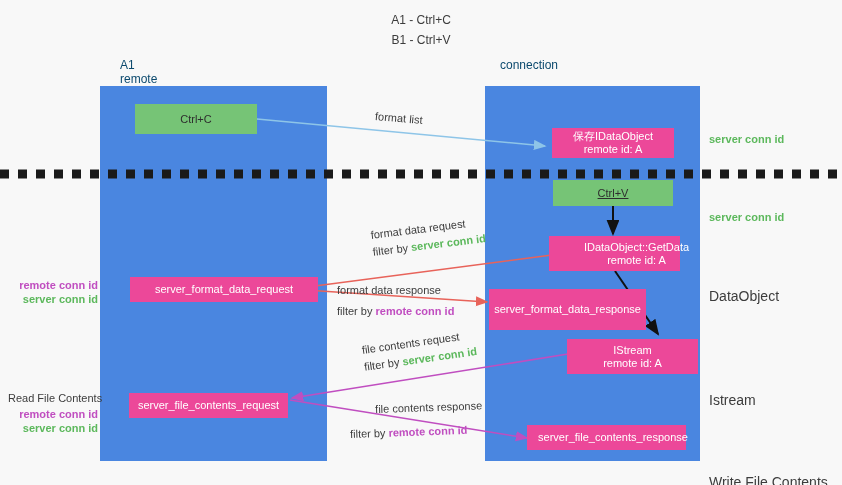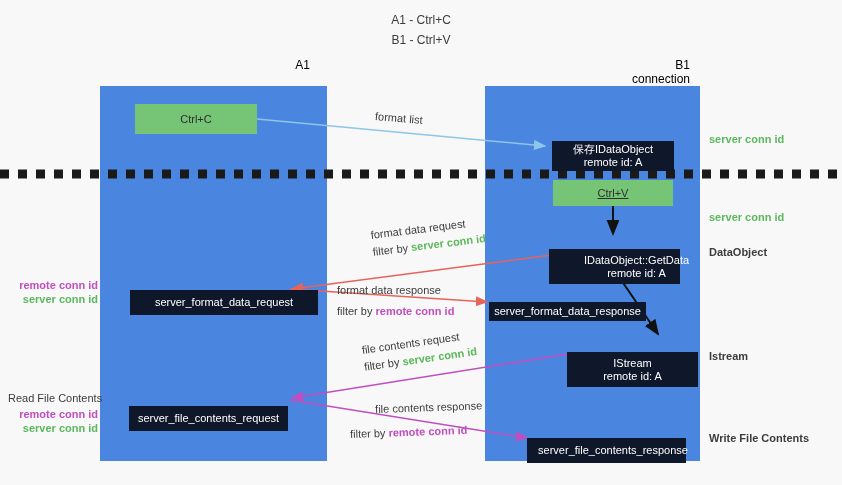--- a/index.html
+++ b/index.html
@@ -13,61 +13,61 @@
   .abs{position:absolute;}
 
   
   .title{
     left:0;top:10px;width:842px;text-align:center;
     font-size:12px;color:#3c3c3c;line-height:20px;
   }
 
   
   .colhead{
-    text-align:right;font-size:12px;color:#000000;line-height:14px;
+    text-align:left;font-size:12px;color:#0c4a6e;line-height:14px;
   }
   .colhead .h1{display:block;}
   .colhead .h2{display:block;}
 
   
   .lane{background:#4a86e0;}
 
   
   .box{
     display:flex;align-items:center;justify-content:center;
     text-align:center;color:#ffffff;font-size:11px;line-height:13px;
     box-sizing:border-box;padding:2px 4px;
   }
   .box.green{background:#76c476;color:#2e2e2e;align-items:center;}
-  .box.orange{background:#0f172a;margin-top:13px;}
+  .box.orange{background:#ec4899;}
   .box .l2{display:block;}
 
   
   .lbl{font-size:11px;color:#3c3c3c;line-height:13px;white-space:nowrap;}
   .lbl.green{color:#5cb85c;font-weight:bold;}
   .lbl.magenta{color:#c04ec0;font-weight:bold;}
-  .lbl.right{font-size:11px;color:#3c3c3c;font-weight:bold;}
+  .lbl.right{font-size:14px;color:#3c3c3c;font-weight:normal;margin-top:44px;}
   .lbl.dark{color:#3c3c3c;}
   svg{overflow:visible;}
 </style>
 </head>
 <body>
 
 <div id="stage">
 
   <div class="abs title">
     <div>A1 - Ctrl+C</div>
     <div>B1 - Ctrl+V</div>
   </div>
 
   <div class="abs colhead" style="left:120px;top:58px;width:190px;">
     <span class="h1">A1</span>
+    <span class="h2">remote</span>
   </div>
   <div class="abs colhead" style="left:500px;top:58px;width:190px;">
-    <span class="h1">B1</span>
     <span class="h2">connection</span>
   </div>
 
   <div class="abs lane" style="left:100px;top:86px;width:227px;height:375px;"></div>
   <div class="abs lane" style="left:485px;top:86px;width:215px;height:375px;"></div>
 
   <svg class="abs" style="left:0;top:0;width:842px;height:485px;pointer-events:none;">
     <defs>
       <marker id="ah-blue" markerWidth="9" markerHeight="9" refX="7" refY="3.2" orient="auto">
         <path d="M0,0 L8,3.2 L0,6.4 z" fill="#8ec5e8"></path>
@@ -124,21 +124,21 @@
 
   <div class="abs box orange" style="left:567px;top:339px;width:131px;height:35px;flex-direction:column;">
     <span>IStream</span>
     <span class="l2">remote id: A</span>
   </div>
 
   <div class="abs box orange" style="left:130px;top:277px;width:188px;height:25px;">
     <span>server_format_data_request</span>
   </div>
 
-  <div class="abs box orange" style="left:489px;top:289px;width:157px;height:19px;">
+  <div class="abs box orange" style="left:489px;top:289px;width:157px;height:41px;">
     <span>server_format_data_response</span>
   </div>
 
   <div class="abs box orange" style="left:129px;top:393px;width:159px;height:25px;">
     <span>server_file_contents_request</span>
   </div>
 
   <div class="abs box orange" style="left:527px;top:425px;width:159px;height:25px;padding-left:17px;">
     <span>server_file_contents_response</span>
   </div>

